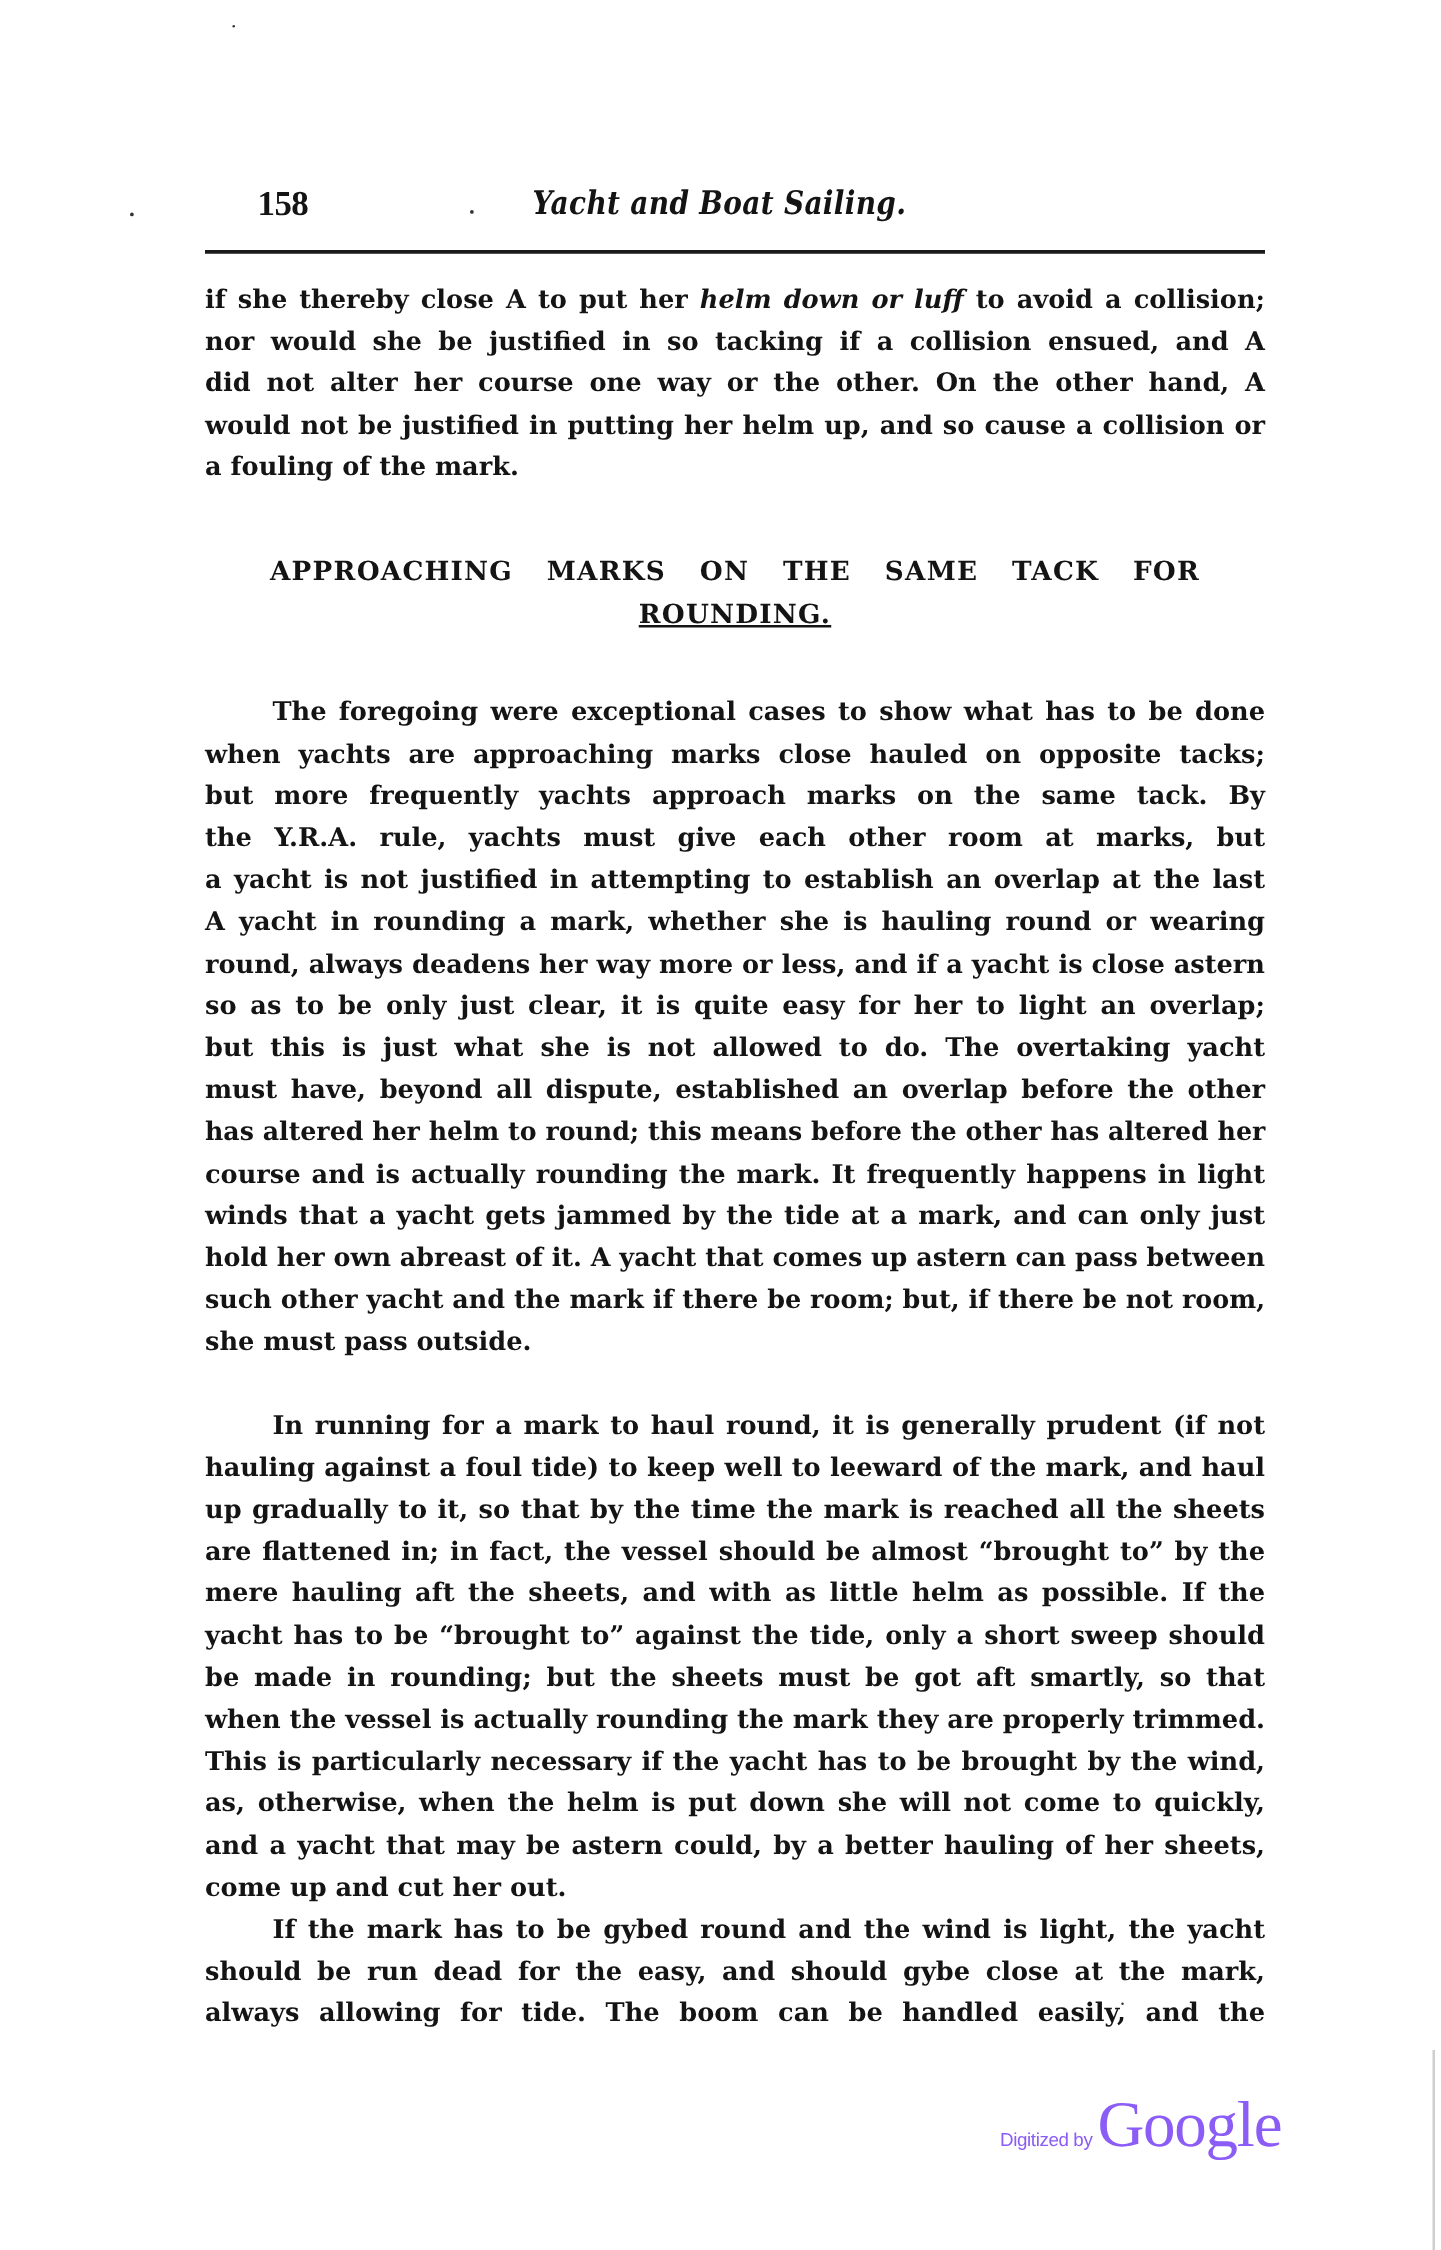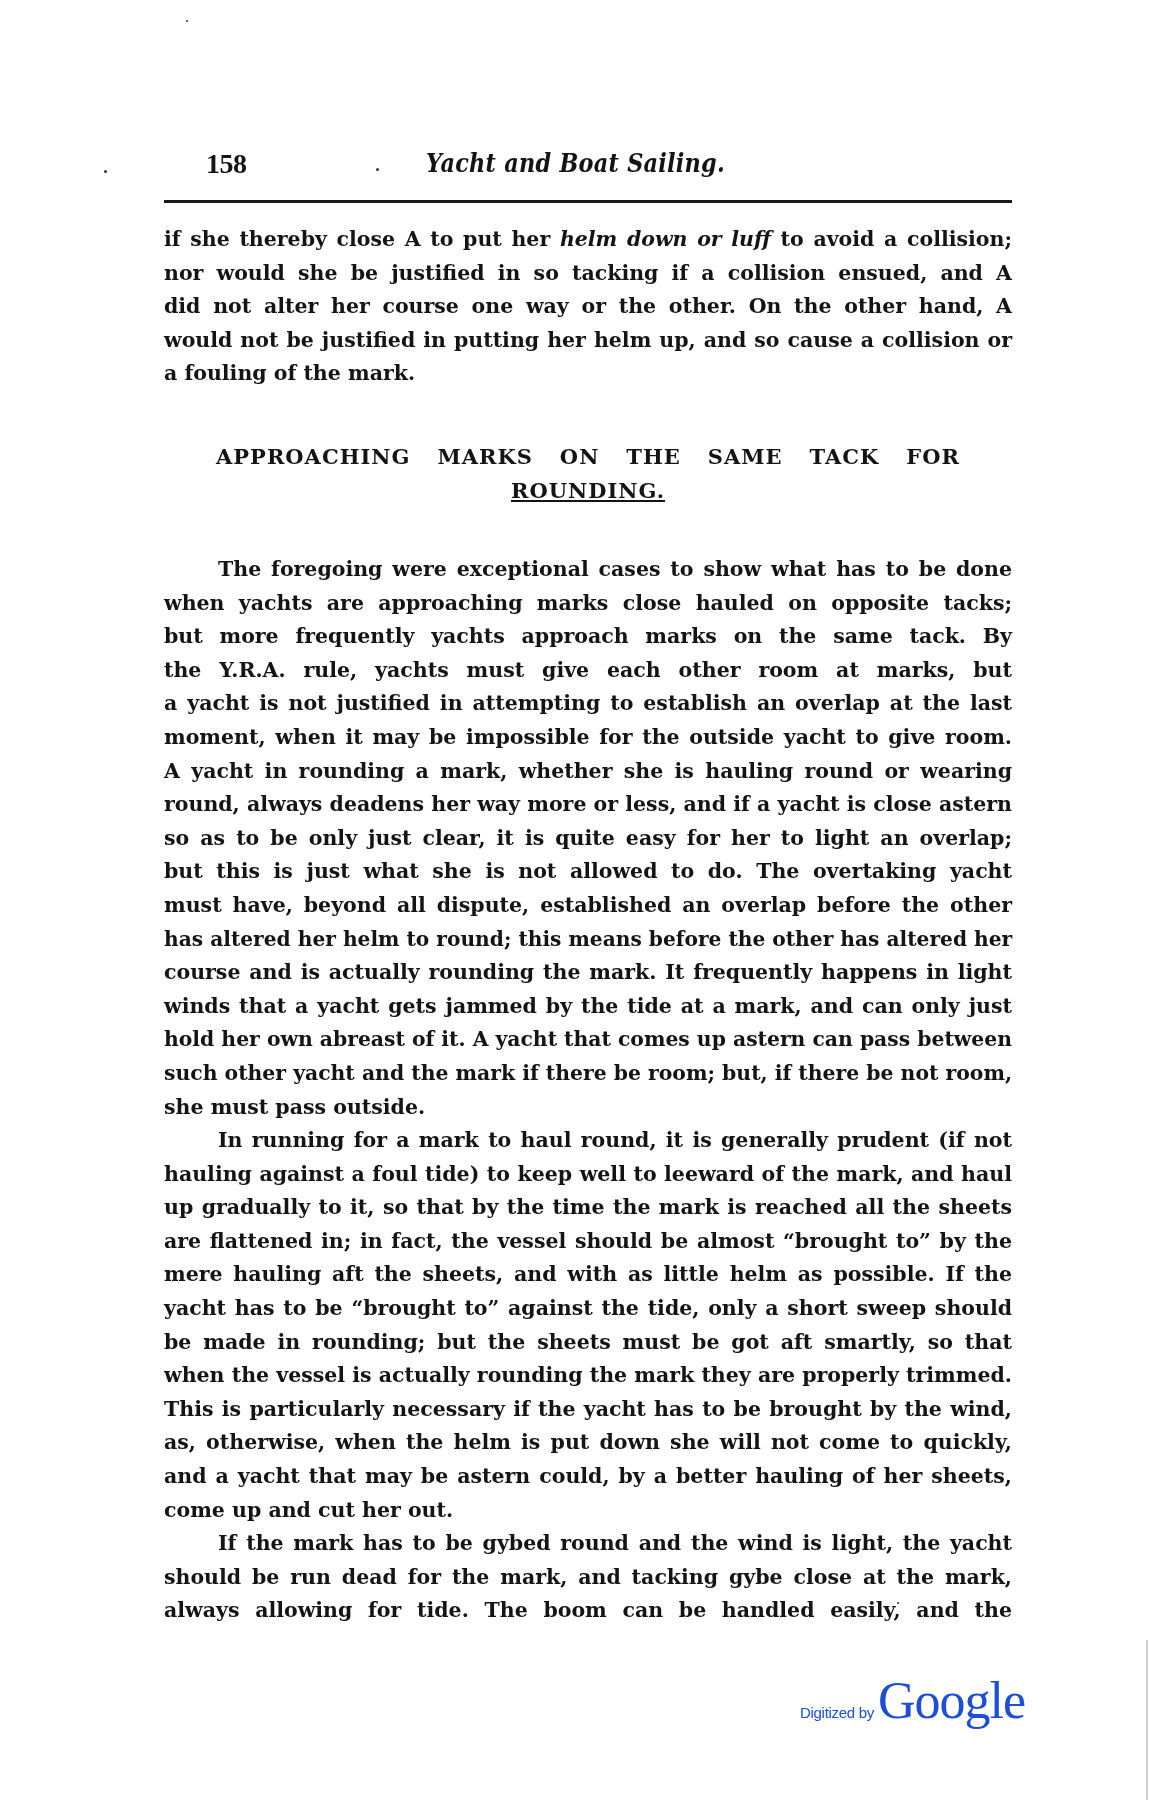--- a/index.html
+++ b/index.html
@@ -47,21 +47,21 @@
   .heading {
     position: absolute; left: 164px; width: 848px; top: 440px;
     font-family: "DejaVu Serif", serif; font-size: 21px; font-weight: bold;
     line-height: 34px; letter-spacing: 1px;
   }
   .heading .hl1 { display: block; text-align: justify; text-align-last: justify; padding: 0 52px; box-sizing: border-box; }
   .heading .hl2 { display: block; text-align: center; text-decoration: underline; }
 
   .watermark {
     position: absolute; left: 800px; top: 1670px; height: 60px;
-    color: #1d4ed8; font-family: "Liberation Sans", sans-serif;
+    color: #8b5cf6; font-family: "Liberation Sans", sans-serif;
     display: flex; align-items: flex-end;
   }
   .watermark .wm-small { font-size: 15px; margin-right: 4px; margin-bottom: 9px; letter-spacing: -0.3px; }
   .watermark .wm-big { font-family: "Liberation Serif", serif; font-size: 52px; letter-spacing: -1px; }
 
   .edge-line { position: absolute; left: 1146px; top: 1640px; width: 2px; height: 160px; background: #cfcfcf; }
 </style>
 </head>
 <body>
 
@@ -89,21 +89,20 @@
     <span class="hl1">APPROACHING MARKS ON THE SAME TACK FOR</span>
     <span class="hl2">ROUNDING.</span>
   </div>
 
   <div class="body-text" style="top:525px;">
     <span class="line indent" style="display: block;">The foregoing were exceptional cases to show what has to be done</span>
     <span class="line" style="display: block;">when yachts are approaching marks close hauled on opposite tacks;</span>
     <span class="line" style="display: block;">but more frequently yachts approach marks on the same tack.  By</span>
     <span class="line" style="display: block;">the Y.R.A. rule, yachts must give each other room at marks, but</span>
     <span class="line" style="display: block;">a yacht is not justified in attempting to establish an overlap at the last</span>
-    <span class="line" style="display: block;">moment, when it may be impossible for the outside yacht to give room.</span>
     <span class="line" style="display: block;">A yacht in rounding a mark, whether she is hauling round or wearing</span>
     <span class="line" style="display: block;">round, always deadens her way more or less, and if a yacht is close astern</span>
     <span class="line" style="display: block;">so as to be only just clear, it is quite easy for her to light an overlap;</span>
     <span class="line" style="display: block;">but this is just what she is not allowed to do.  The overtaking yacht</span>
     <span class="line" style="display: block;">must have, beyond all dispute, established an overlap before the other</span>
     <span class="line" style="display: block; transform: scaleX(0.9849); width: 101.533%;">has altered her helm to round; this means before the other has altered her</span>
     <span class="line" style="display: block;">course and is actually rounding the mark.  It frequently happens in light</span>
     <span class="line" style="display: block;">winds that a yacht gets jammed by the tide at a mark, and can only just</span>
     <span class="line" style="display: block; transform: scaleX(0.9918); width: 100.825%;">hold her own abreast of it.  A yacht that comes up astern can pass between</span>
     <span class="line" style="display: block; transform: scaleX(0.993); width: 100.708%;">such other yacht and the mark if there be room; but, if there be not room,</span>
@@ -120,21 +119,21 @@
     <span class="line" style="display: block;">be made in rounding; but the sheets must be got aft smartly, so that</span>
     <span class="line" style="display: block;">when the vessel is actually rounding the mark they are properly trimmed.</span>
     <span class="line" style="display: block;">This is particularly necessary if the yacht has to be brought by the wind,</span>
     <span class="line" style="display: block;">as, otherwise, when the helm is put down she will not come to quickly,</span>
     <span class="line" style="display: block;">and a yacht that may be astern could, by a better hauling of her sheets,</span>
     <span class="line last" style="display: block;">come up and cut her out.</span>
   </div>
 
   <div class="body-text" style="top:1499px;">
     <span class="line indent" style="display: block;">If the mark has to be gybed round and the wind is light, the yacht</span>
-    <span class="line" style="display: block;">should be run dead for the mark, and tacking gybe close at the mark,</span>
+    <span class="line" style="display: block;">should be run dead for the easy, and should gybe close at the mark,</span>
     <span class="line" style="display: block;">always allowing for tide.  The boom can be handled easily, and the</span>
   </div>
 
   <span class="speck" style="left:897px; top:1602px; width:2px; height:2px;"></span>
 
   <div class="watermark">
     <span class="wm-small">Digitized by</span>
     <span class="wm-big">Google</span>
   </div>
 

